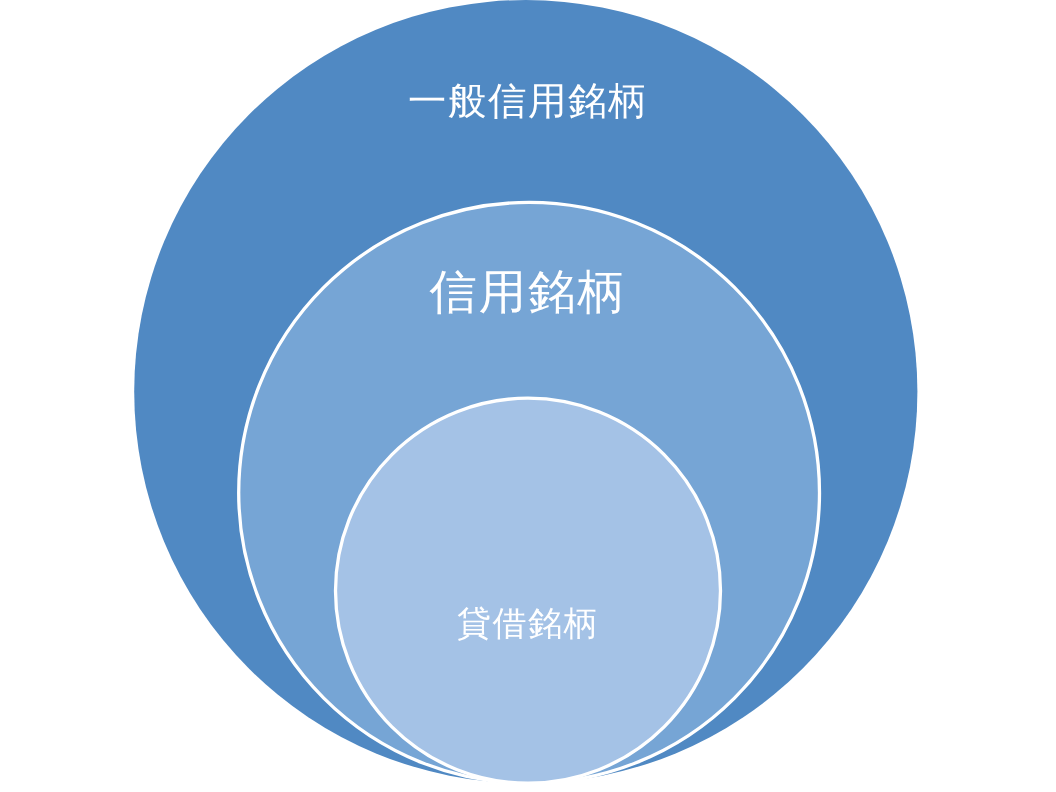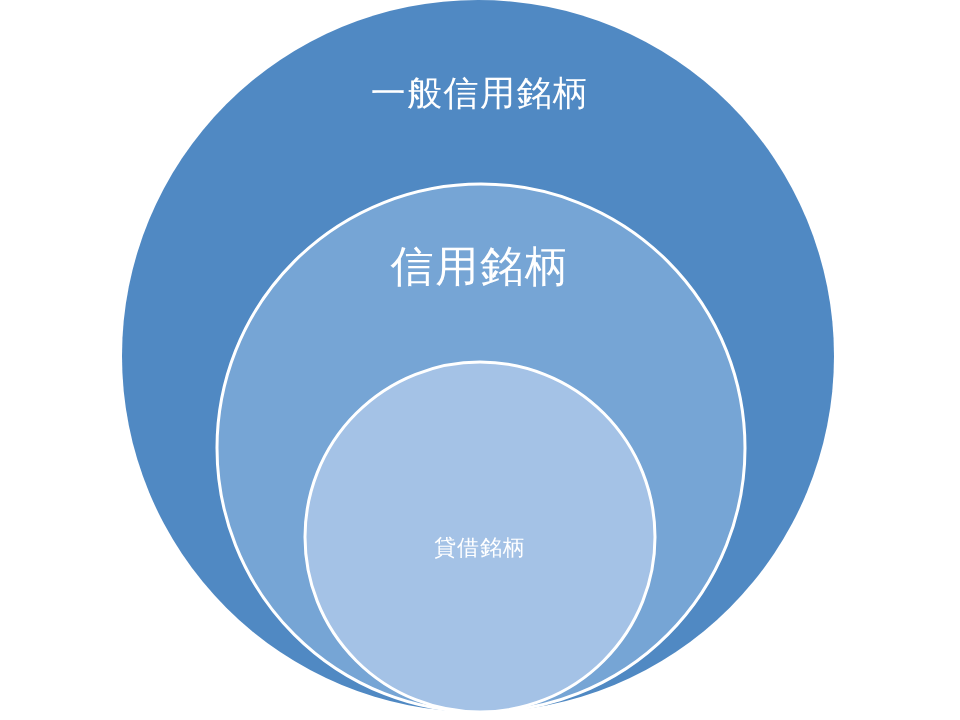--- a/index.html
+++ b/index.html
@@ -61,15 +61,15 @@
     <rect x="0" y="0" width="960" height="720" fill="#ffffff"></rect>
     <circle id="circle-outer" cx="478" cy="356" r="356" fill="#5089c3" stroke="#ffffff" stroke-width="0"></circle>
     <circle id="circle-middle" cx="481" cy="448" r="264" fill="#76a5d5" stroke="#ffffff" stroke-width="3"></circle>
     <circle id="circle-inner" cx="480" cy="537" r="175" fill="#a4c2e6" stroke="#ffffff" stroke-width="3"></circle>
   </svg>
 
   <div class="circle-label" id="label-outer" style="font-size: 35px; top: 74.5px;">一般信用銘柄</div>
 
   <div class="circle-label" id="label-middle" style="font-size: 43px; top: 244.5px;">信用銘柄</div>
 
-  <div class="circle-label" id="label-inner" style="font-size: 22px; top: 537px;">貸借銘柄</div>
+  <div class="circle-label" id="label-inner" style="font-size: 31px; top: 551px;">貸借銘柄</div>
 
 </div>
 
 </body></html>

